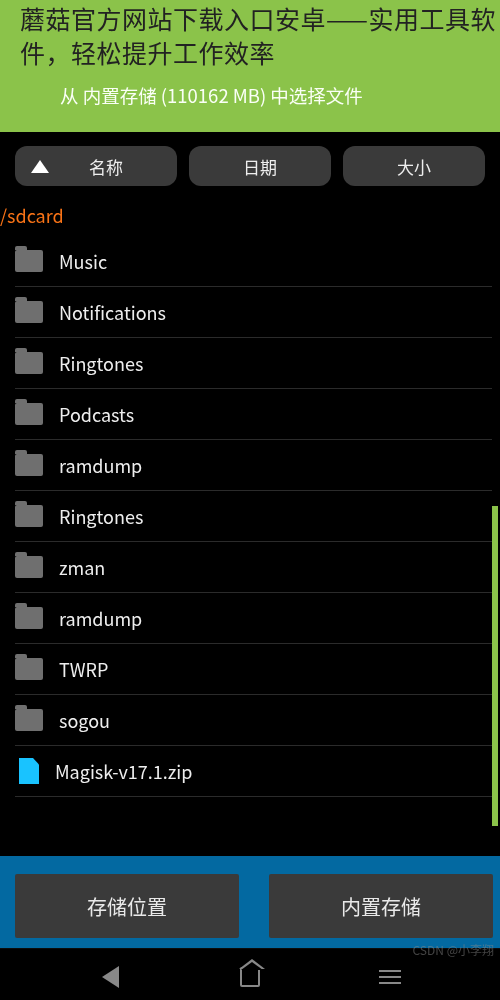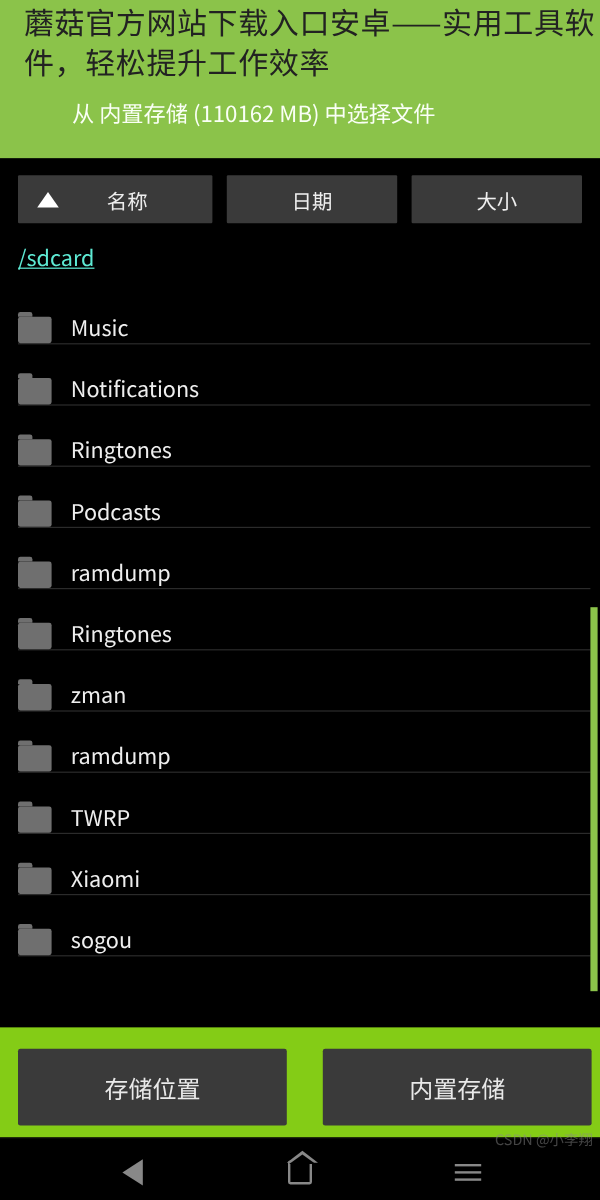--- a/index.html
+++ b/index.html
@@ -53,58 +53,57 @@
   display: flex;
   gap: 12px;
   padding: 14px 15px 8px 15px;
 }
 .sort-btn {
   flex: 1;
   height: 40px;
   background: #3a3a3a;
   color: #eee;
   border: none;
-  border-radius: 1px;
+  border-radius: 12px;
   font-size: 17px;
   display: flex;
   align-items: center;
   justify-content: center;
   position: relative;
 }
 .sort-btn.active::before {
   content: "";
   position: absolute;
   left: 16px;
   width: 0; height: 0;
   border-left: 9px solid transparent;
   border-right: 9px solid transparent;
   border-bottom: 13px solid #fff;
 }
 .sort-btn.active { padding-left: 20px; }
 
 .path-label {
-  color: #5eead4;
+  color: #f97316;
   font-size: 18px;
-  padding: 8px 15px 8px 15px;
-  background: #000;
-  text-decoration: underline;
+  padding: 8px 15px 8px 0;
+  background: #000;
 }
 
 .file-scroll {
   background: #000;
   height: 620px;
   overflow-y: auto;
   position: relative;
 }
 .file-list {
   padding: 0 8px 0 15px;
 }
 .file-row {
   display: flex;
-  align-items: flex-end;
+  align-items: center;
   height: 51px;
   border-bottom: 1px solid #2b2b2b;
   gap: 16px;
 }
 .folder-icon, .file-icon {
   width: 28px; height: 22px;
   flex-shrink: 0;
 }
 .folder-icon {
   background: #6f6f6f;
@@ -133,21 +132,21 @@
 .scroll-ind {
   position: absolute;
   right: 2px;
   top: 270px;
   width: 6px;
   height: 320px;
   background: #8bc34a;
 }
 
 .bottom-bar {
-  background: #84cc16;
+  background: #0369a1;
   padding: 18px 7px 10px 15px;
   display: flex;
   gap: 30px;
 }
 .big-btn {
   flex: 1;
   height: 64px;
   background: #3a3a3a;
   color: #e9e9e9;
   border: none;
@@ -264,25 +263,25 @@
         <div class="file-row">
           <div class="folder-icon"></div>
           <div class="file-name">ramdump</div>
         </div>
         <div class="file-row">
           <div class="folder-icon"></div>
           <div class="file-name">TWRP</div>
         </div>
         <div class="file-row">
           <div class="folder-icon"></div>
-          <div class="file-name">Xiaomi</div>
-        </div>
-        <div class="file-row">
-          <div class="folder-icon"></div>
           <div class="file-name">sogou</div>
+        </div>
+        <div class="file-row">
+          <div class="file-icon"></div>
+          <div class="file-name">Magisk-v17.1.zip</div>
         </div>
       </div>
     <div class="scroll-ind"></div>
   </div>
 
   <div class="bottom-bar">
     <button class="big-btn">存储位置</button>
     <button class="big-btn">内置存储</button>
   </div>
 

